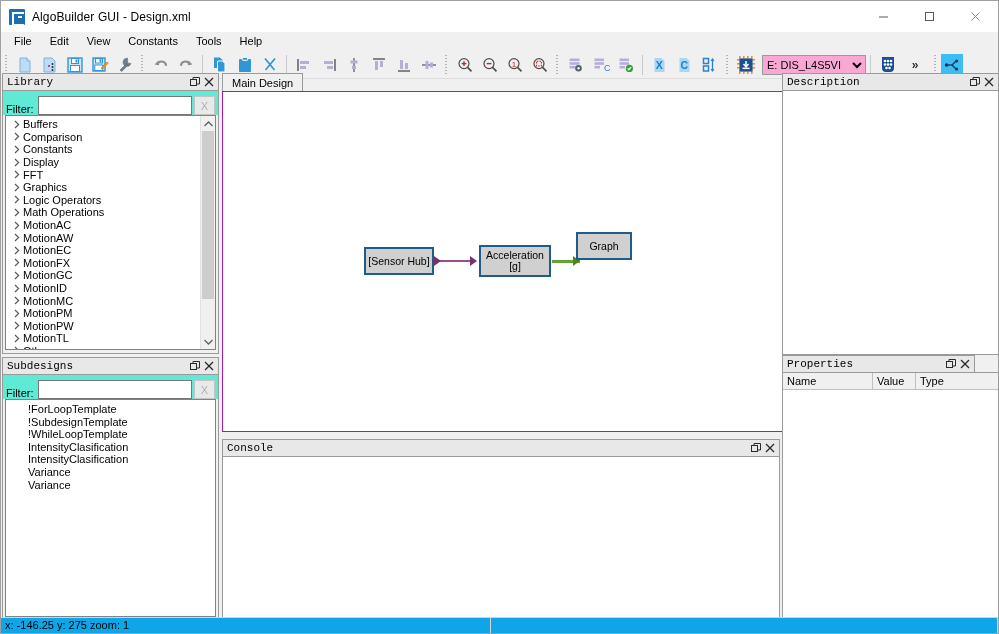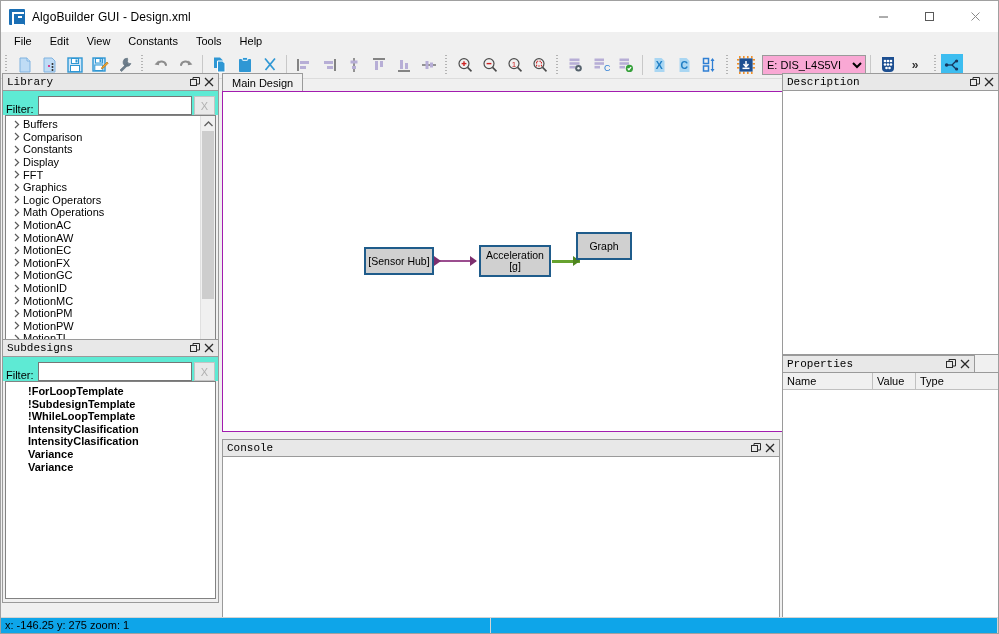--- a/index.html
+++ b/index.html
@@ -135,21 +135,21 @@
   .tree-row {
     height: 12.6px; display: flex; align-items: center;
     padding-left: 4px; font-size: 11px; line-height: 12px; color: #000;
   }
   .tree-arrow {
     width: 13px; flex: none; color: #5a5a5a; font-size: 9px;
     display: flex; align-items: center; justify-content: center;
   }
   .tree-arrow svg { display:block; }
   .plain-row {
-    height: 12.6px; padding-left: 22px; font-size: 11px; line-height: 12px; font-weight: bold;
+    height: 12.6px; padding-left: 22px; font-size: 11px; line-height: 12px;
   }
 
   
   .vscroll {
     position: absolute; right: 0; top: 0; width: 15px; bottom: 0;
     background: #f0f0f0; border-left: 1px solid #e0e0e0;
   }
   .vscroll .arrow {
     height: 15px; display: flex; align-items: center; justify-content: center;
     color: #606060;
@@ -722,21 +722,21 @@
           <div class="arrow down">
             <svg width="9" height="6" viewBox="0 0 9 6">
                 <path d="M0.5 1 L4.5 5 L8.5 1" fill="none" stroke="#606060" stroke-width="1.3"></path>
               </svg>
           </div>
         </div>
       </div>
     </div>
   </div>
 
-  <div class="panel" id="subdesigns-panel" style="left:1px; top:338px; width:217px; height:264px;">
+  <div class="panel" id="subdesigns-panel" style="left:1px; top:356px; width:217px; height:264px;">
     <div class="panel-head">
       <span class="panel-title">Subdesigns</span>
       <span class="head-btn">
         <svg width="10" height="10" viewBox="0 0 10 10">
             <rect x="0.5" y="2.5" width="6" height="6" fill="none" stroke="#2a2a2a"></rect>
             <path d="M3 2.5 V0.5 H9.5 V7 H7" fill="none" stroke="#2a2a2a"></path>
           </svg>
       </span>
       <span class="head-btn">
         <svg width="10" height="10" viewBox="0 0 10 10">

